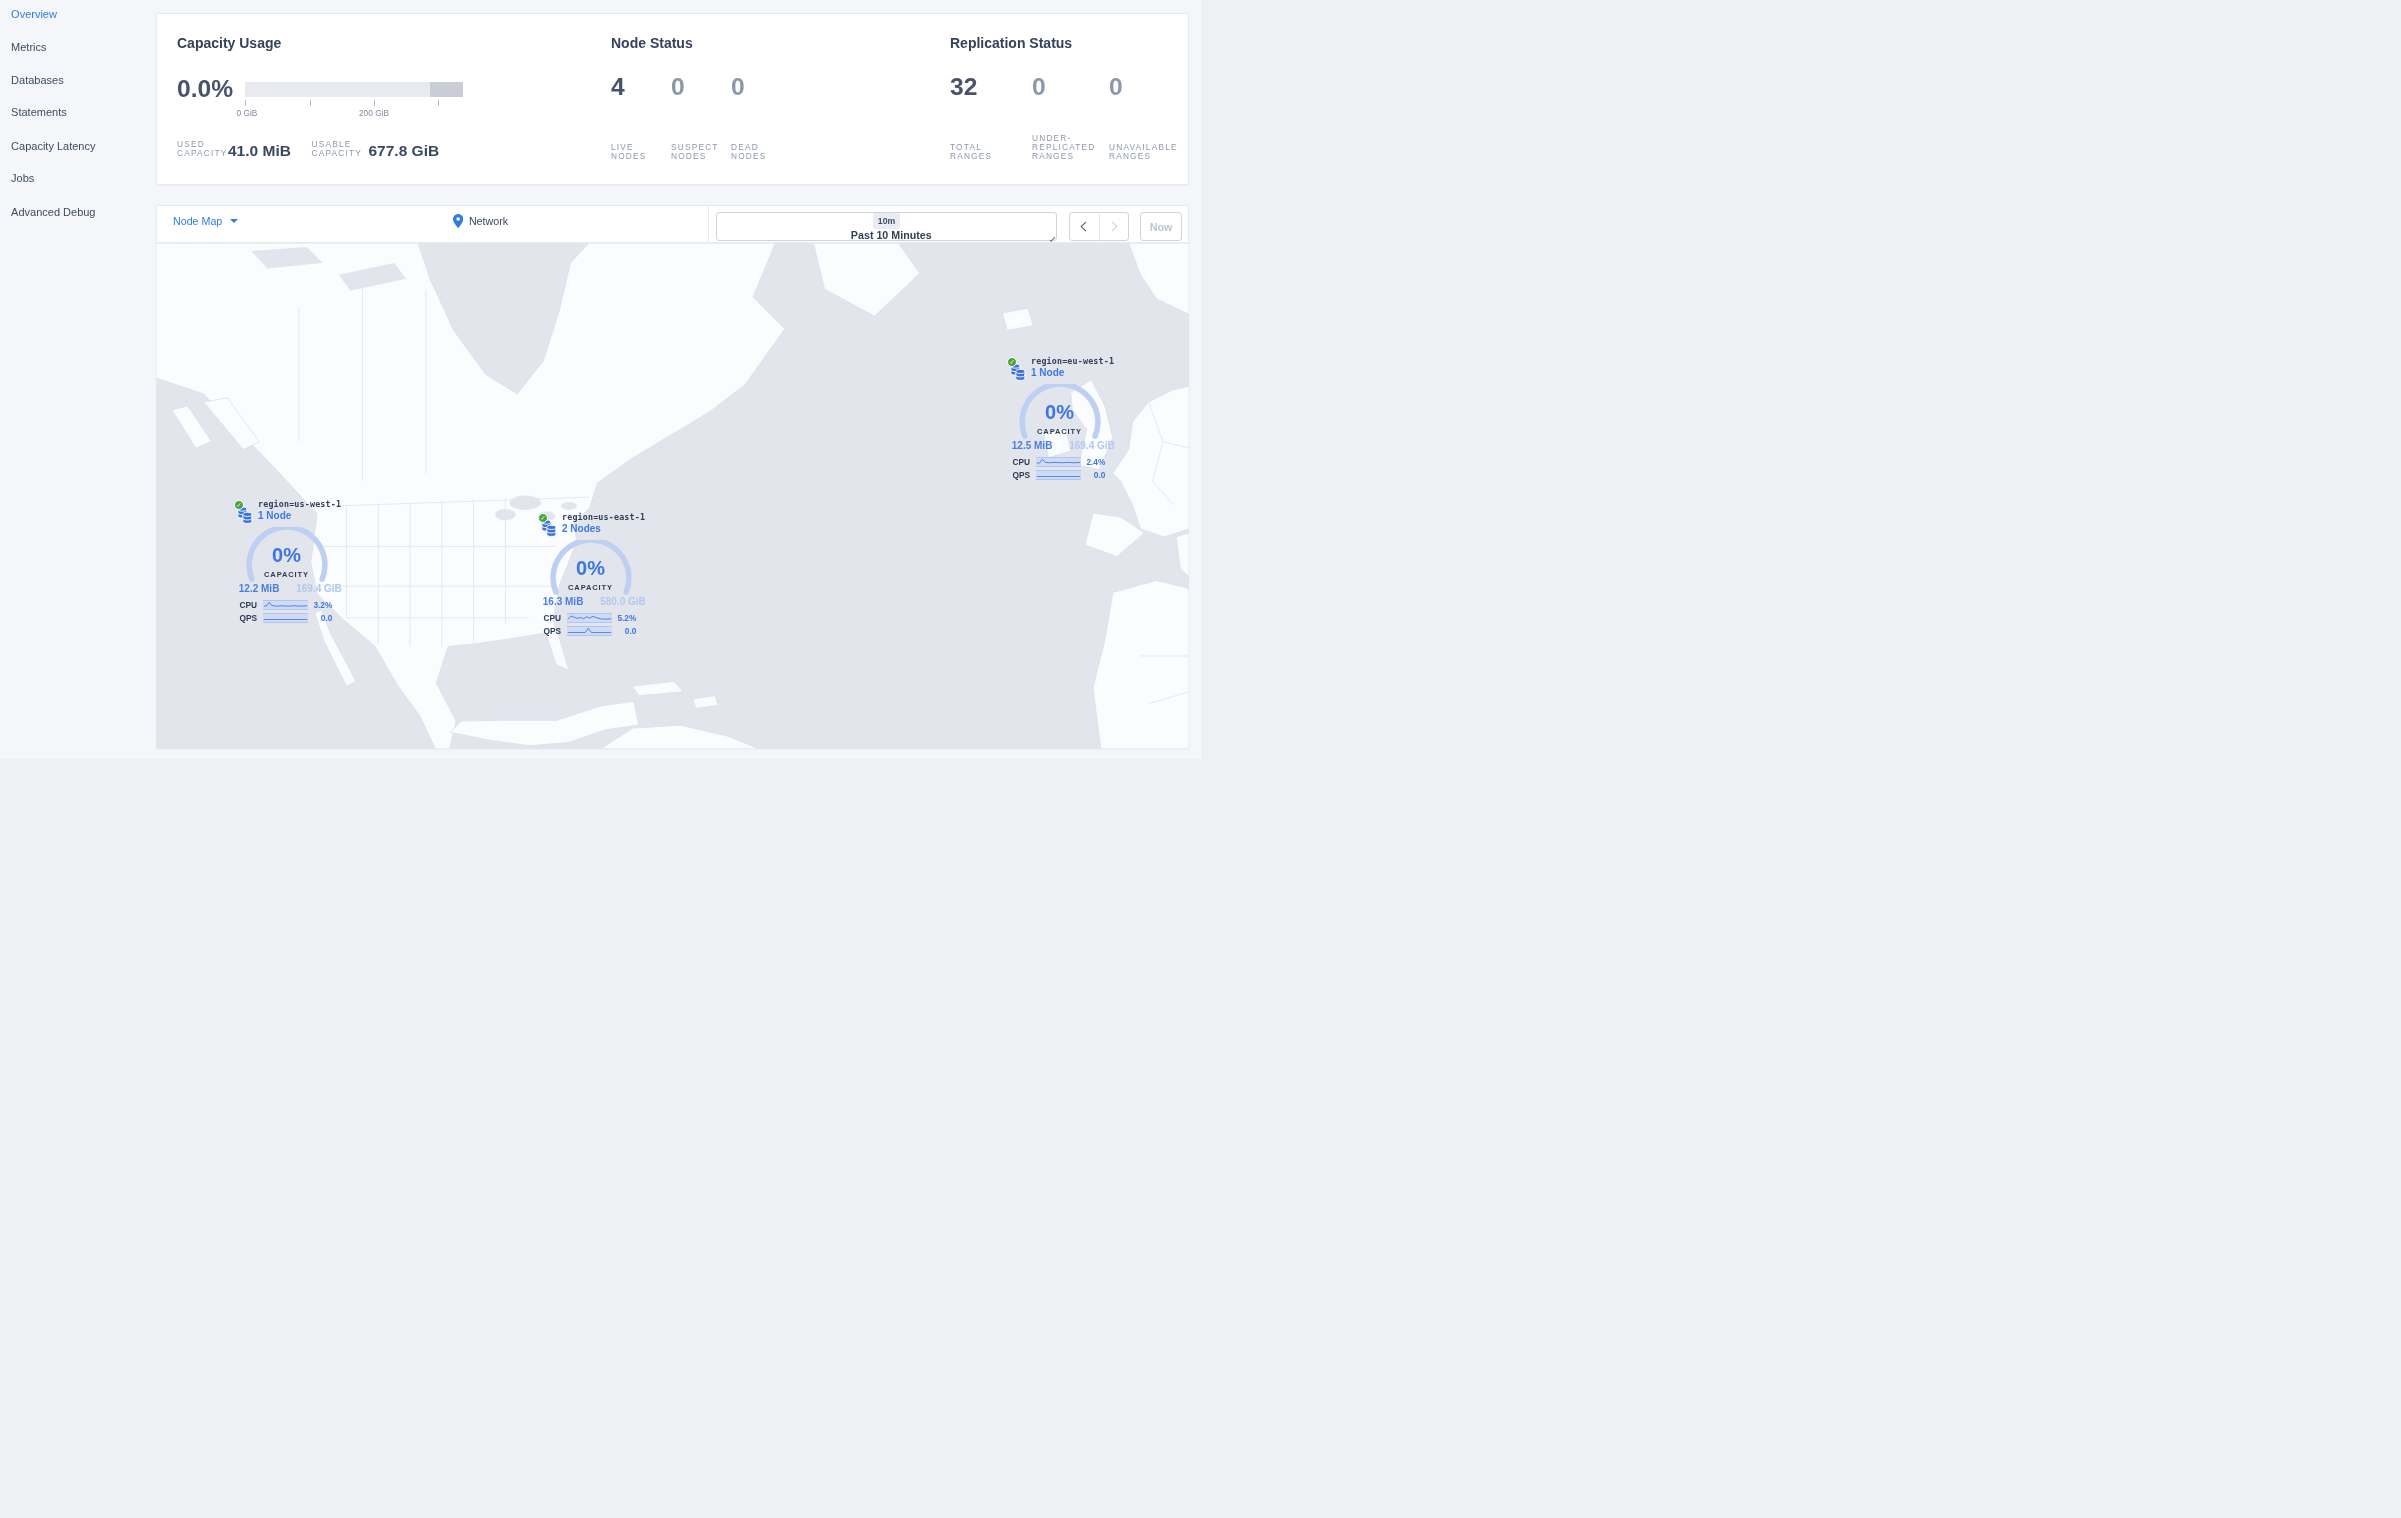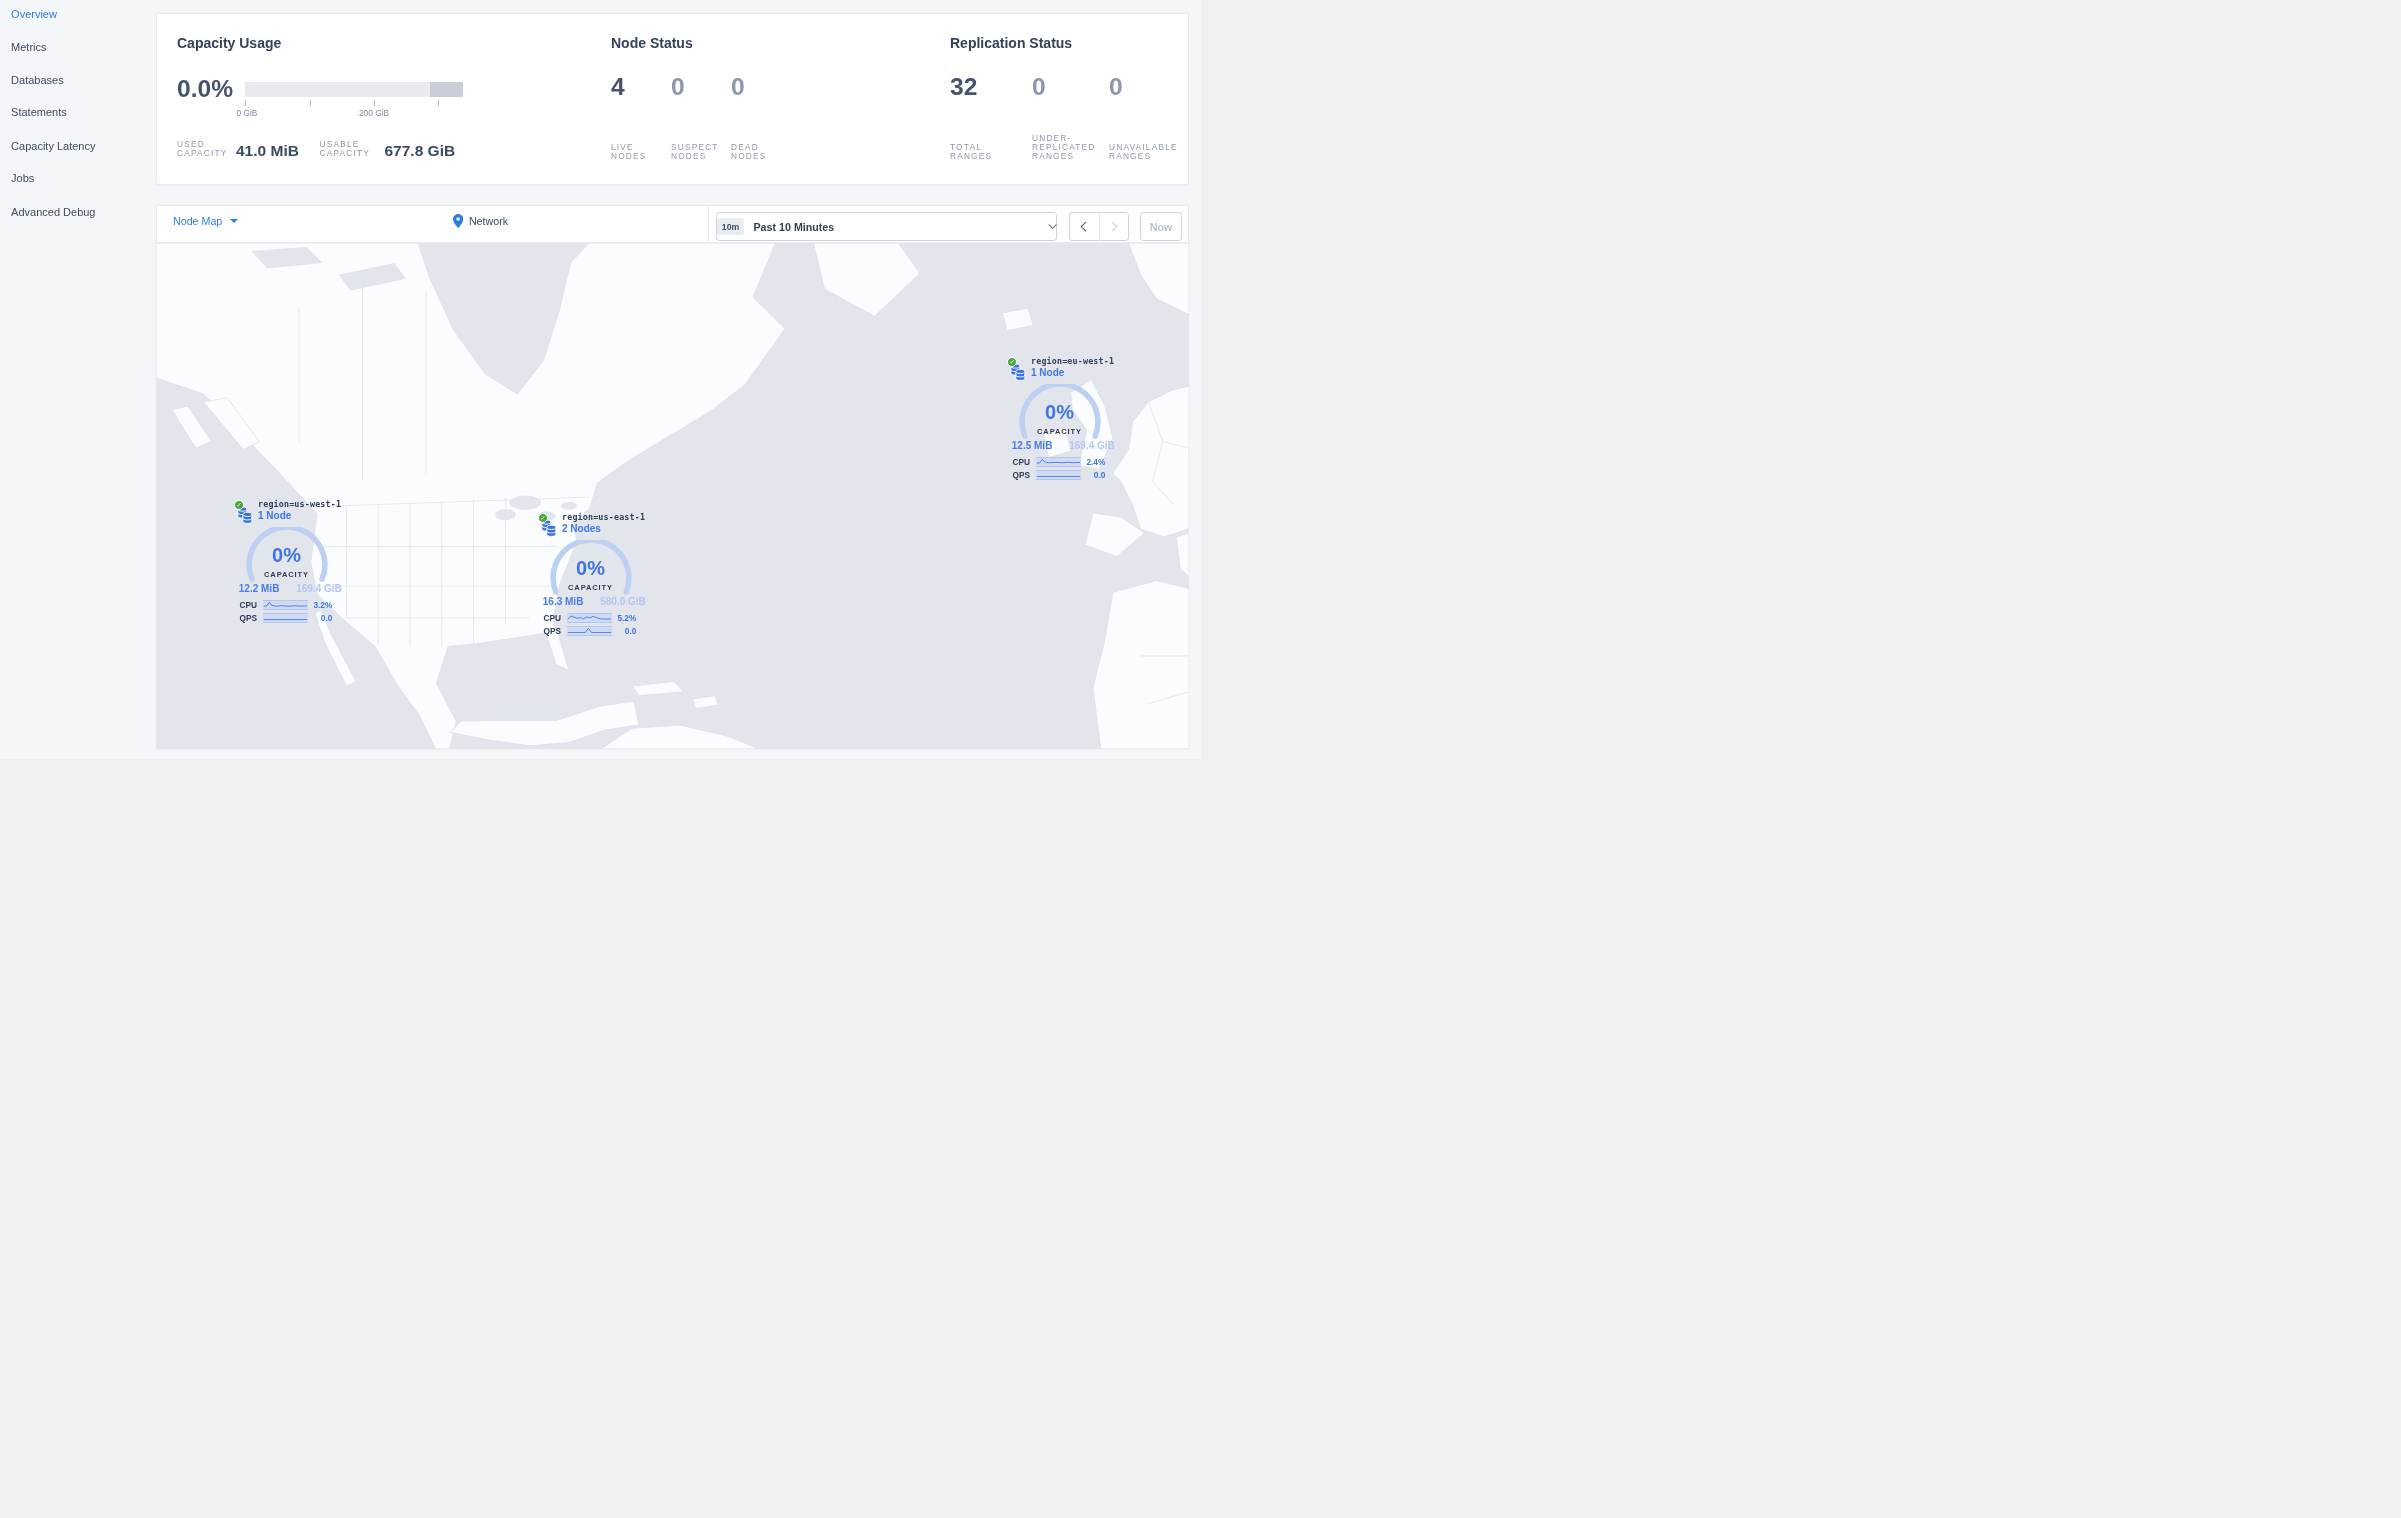--- a/index.html
+++ b/index.html
@@ -20,21 +20,21 @@
   .sec-title { position:absolute; top:35px; font-size:14px; font-weight:700; color:#36425b; white-space:nowrap; }
   .bignum { font-size:24.6px; font-weight:700; line-height:22px; color:#47536b; }
   .bignum.dim { color:#8d96ac; }
   .statcol { position:absolute; top:76px; height:85px; display:flex; flex-direction:column; justify-content:space-between; }
   .statlbl { font-size:8.3px; letter-spacing:1.2px; line-height:9px; color:#8d96ac; }
   .capbar { position:absolute; left:245px; top:82px; width:218px; height:15px; background:#e8eaef; }
   .capbar .seg { position:absolute; right:0; top:0; height:100%; width:15%; background:#c9cdd7; }
   .tick { position:absolute; top:100px; width:0.8px; height:5.6px; background:#b3bac8; }
   .ticklbl { position:absolute; top:108px; font-size:8.3px; color:#808aa0; transform:translateX(-50%); white-space:nowrap; }
   .capstats { position:absolute; left:177px; top:140px; display:flex; align-items:flex-end; gap:20.6px; }
-  .capgrp { display:flex; align-items:flex-end; gap:8px; }
+  .capgrp { display:flex; align-items:flex-end; gap:0; }
   .capval { font-size:15.5px; font-weight:700; color:#3b4960; margin-bottom:-1.6px; white-space:nowrap; }
 
   
   .tb-text { font-size:10.7px; white-space:nowrap; }
   .caret-down { display:inline-block; width:0; height:0; border-left:4px solid transparent; border-right:4px solid transparent; border-top:4.8px solid #2f7ce0; }
   .chev { display:inline-block; border-style:solid; border-color:#6a7488; border-width:1.4px 1.4px 0 0; width:5.6px; height:5.6px; }
   .chev.down { transform:rotate(135deg); }
   .chev.left { border-width:1.9px 1.9px 0 0; width:7.1px; height:7.1px; border-color:#3b4860; transform:rotate(-135deg); }
   .chev.right { border-width:1.9px 1.9px 0 0; width:7.1px; height:7.1px; border-color:#c9cfdb; transform:rotate(45deg); }
   .tbbox { position:absolute; top:212px; height:29px; border:0.8px solid #ccd2de; border-radius:3.2px; background:#fff; display:flex; align-items:center; }
@@ -136,21 +136,21 @@
   </div>
   <div class="abs" style="left:453px;top:214px;display:flex;align-items:center;gap:5.6px;cursor:pointer;">
     <svg width="10.3" height="14.3" viewBox="0 0 16 22">
         <path d="M8 0C3.58 0 0 3.58 0 8c0 5.25 8 14 8 14s8-8.75 8-14c0-4.42-3.58-8-8-8z" fill="#2f7ce0"></path>
         <circle cx="8" cy="7.6" r="2.8" fill="#fff"></circle>
       </svg>
     <span class="tb-text" style="color:#3a4660">Network</span>
   </div>
   <div class="abs" style="left:708px;top:205px;width:0.8px;height:38px;background:#e8eaef;"></div>
 
-  <div class="tbbox" style="left:716px;width:341px;padding:0 0;cursor:pointer;">
+  <div class="tbbox" style="left:716px;width:341px;padding:0 0;cursor:pointer;flex-direction:column;">
     <span class="badge10">10m</span>
     <span class="tb-text" style="margin-left:9.5px;font-weight:700;color:#323f58;">Past 10 Minutes</span>
     <span class="chev down" style="margin-left:auto;margin-top:-3.2px;"></span>
   </div>
   <div class="tbbox" style="left:1069px;width:60px;">
     <span style="flex:1;display:flex;justify-content:center;cursor:pointer;">
         <span class="chev left" style="margin-left:3.2px;"></span>
       </span>
     <span style="width:0.8px;height:29px;background:#e2e6ed;"></span>
     <span style="flex:1;display:flex;justify-content:center;cursor:pointer;">

